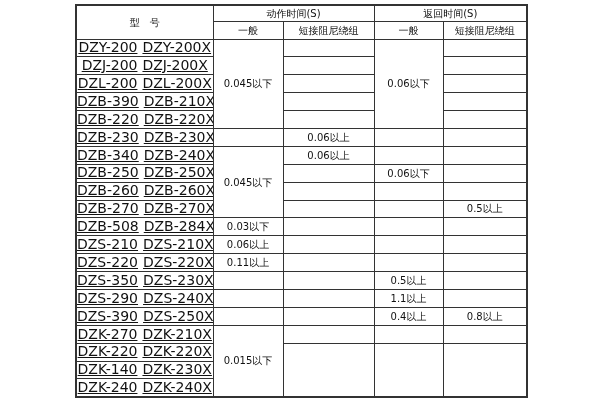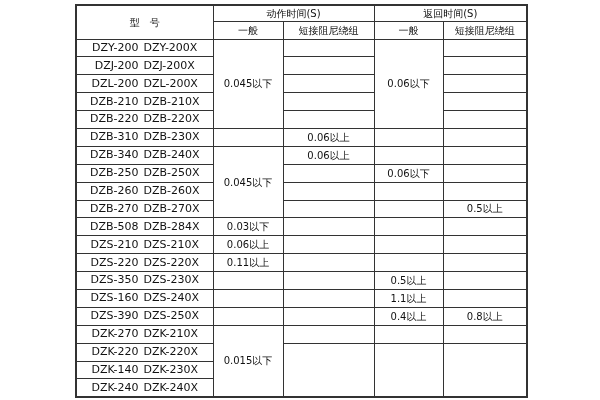--- a/index.html
+++ b/index.html
@@ -35,22 +35,23 @@
     text-align: center;
     vertical-align: middle;
     line-height: 1.1;
     overflow: hidden;
     white-space: nowrap;
   }
   thead tr.h1 { height: 16px; }
   thead tr.h2 { height: 18px; }
   tbody tr { height: 17.9px; }
   td.model-cell span {
-    font-size: 11px;
+    font-size: 14px;
     display: inline-block;
+    text-decoration: underline;
   }
   td.model-cell span + span { margin-left: 5px; }
 </style>
 </head>
 <body>
 
 <div class="page">
   <table class="spec">
     <colgroup>
       <col style="width:137px">
@@ -84,31 +85,31 @@
           <td class="model-cell"><span>DZJ-200</span><span>DZJ-200X</span></td>
           <td></td>
           <td></td>
         </tr>
         <tr>
           <td class="model-cell"><span>DZL-200</span><span>DZL-200X</span></td>
           <td></td>
           <td></td>
         </tr>
         <tr>
-          <td class="model-cell"><span>DZB-210</span><span>DZB-210X</span></td>
+          <td class="model-cell"><span>DZB-390</span><span>DZB-210X</span></td>
           <td></td>
           <td></td>
         </tr>
         <tr>
           <td class="model-cell"><span>DZB-220</span><span>DZB-220X</span></td>
           <td></td>
           <td></td>
         </tr>
         <tr>
-          <td class="model-cell"><span>DZB-310</span><span>DZB-230X</span></td>
+          <td class="model-cell"><span>DZB-230</span><span>DZB-230X</span></td>
           <td></td>
           <td>0.06以上</td>
           <td></td>
           <td></td>
         </tr>
         <tr>
           <td class="model-cell"><span>DZB-340</span><span>DZB-240X</span></td>
           <td rowspan="4">0.045以下</td>
           <td>0.06以上</td>
           <td></td>
@@ -154,21 +155,21 @@
           <td></td>
         </tr>
         <tr>
           <td class="model-cell"><span>DZS-350</span><span>DZS-230X</span></td>
           <td></td>
           <td></td>
           <td>0.5以上</td>
           <td></td>
         </tr>
         <tr>
-          <td class="model-cell"><span>DZS-160</span><span>DZS-240X</span></td>
+          <td class="model-cell"><span>DZS-290</span><span>DZS-240X</span></td>
           <td></td>
           <td></td>
           <td>1.1以上</td>
           <td></td>
         </tr>
         <tr>
           <td class="model-cell"><span>DZS-390</span><span>DZS-250X</span></td>
           <td></td>
           <td></td>
           <td>0.4以上</td>

